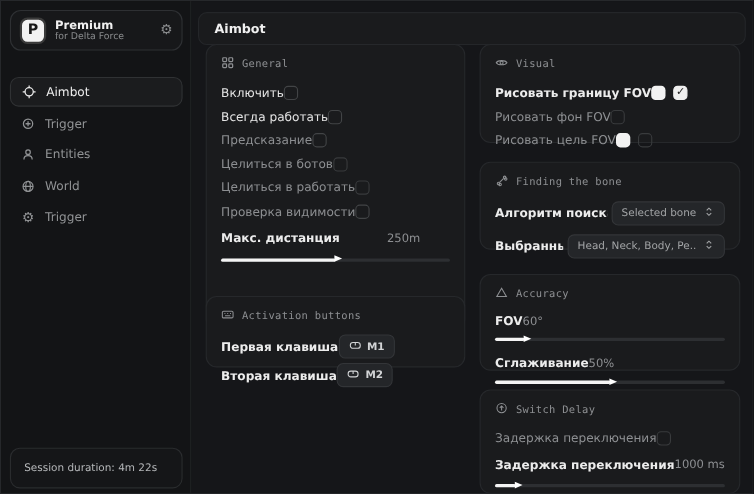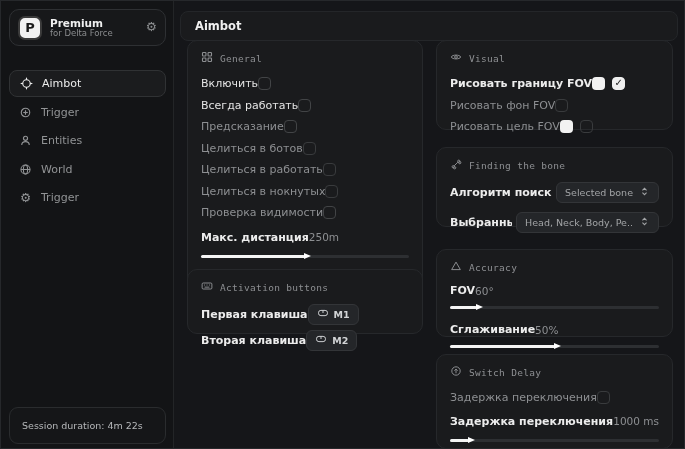--- a/index.html
+++ b/index.html
@@ -188,28 +188,24 @@
         </div>
       <div class="row t-row">
           <span class="lbl dim">Целиться в ботов</span>
           <span class="cb dimcb"></span>
         </div>
       <div class="row t-row">
           <span class="lbl dim">Целиться в работать</span>
           <span class="cb dimcb"></span>
         </div>
       <div class="row t-row">
-          <span class="lbl dim">Целиться в нокнутых</span>
-          <span class="cb dimcb"></span>
-        </div>
-      <div class="row t-row">
           <span class="lbl dim">Проверка видимости</span>
           <span class="cb"></span>
         </div>
-      <div class="row t-row" style="margin-top:3px;">
+      <div class="row t-row" style="margin-top:3px;gap:43px;">
         <span class="lbl b">Макс. дистанция</span>
         <span class="val">250m</span>
       </div>
       <div class="slider">
         <div class="fill" style="width: 50%;">
             <div class="thumb"></div>
           </div>
       </div>
     </div>
 

